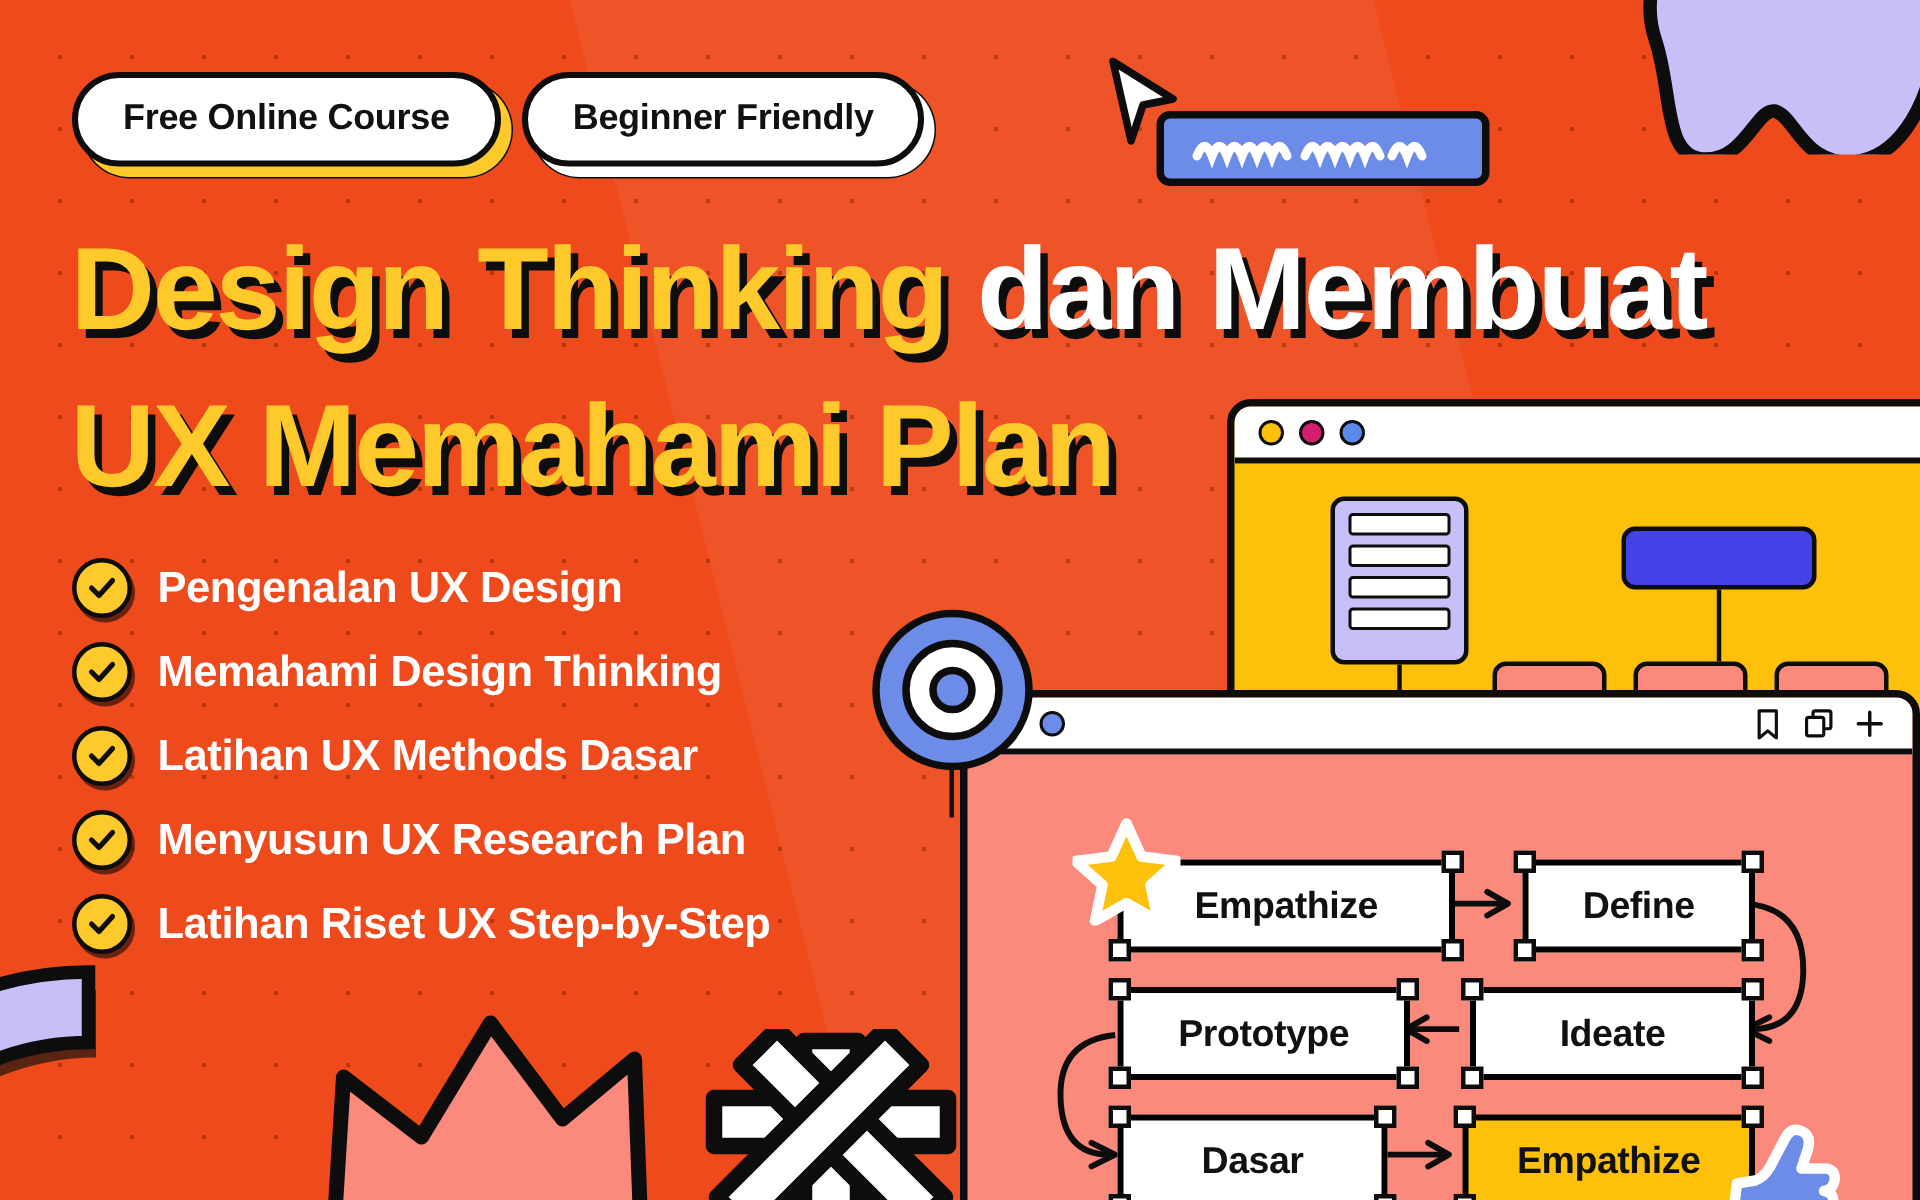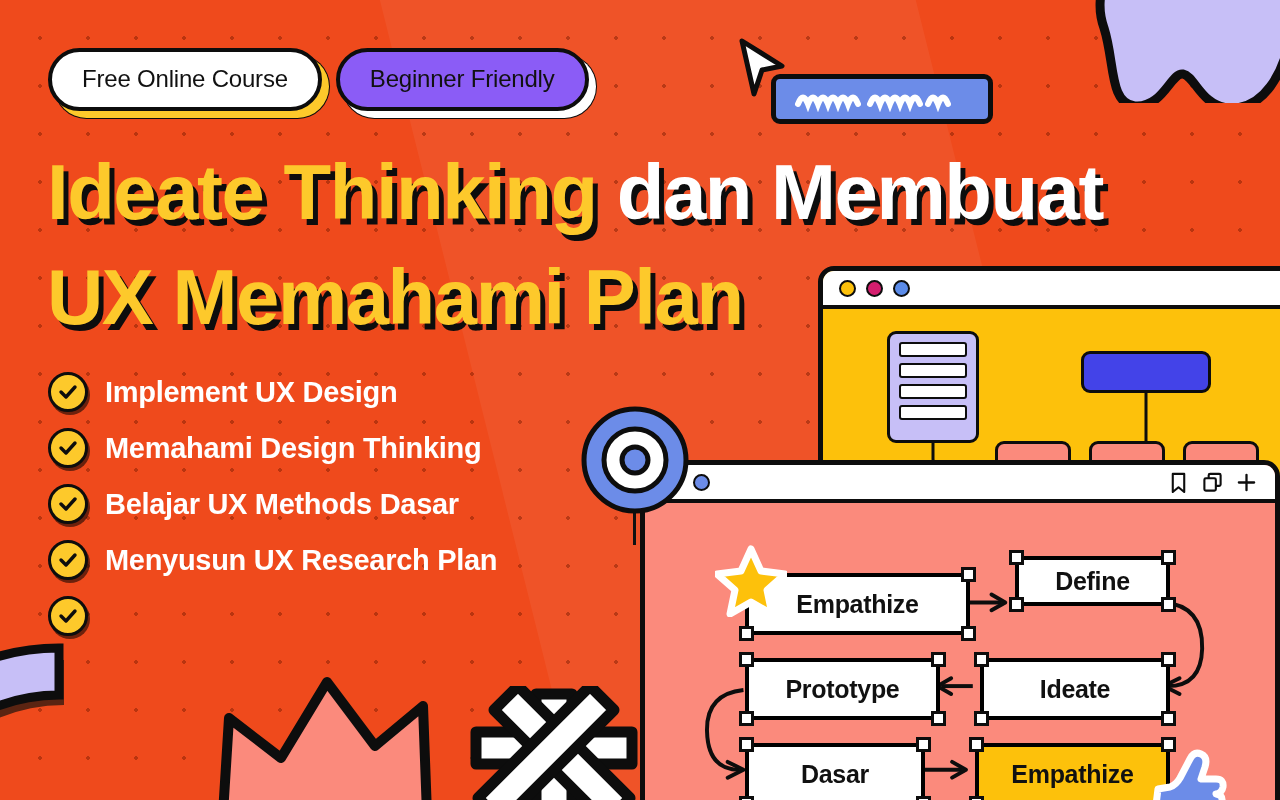--- a/index.html
+++ b/index.html
@@ -32,25 +32,25 @@
   #arc-bottomleft{ position:absolute; left:-96px; top:640px; width:330px; height:230px; z-index:2; }
   #crown-shape{ position:absolute; left:215px; top:672px; width:220px; height:140px; z-index:2; }
   #asterisk-shape{ position:absolute; left:468px; top:686px; width:172px; height:125px; z-index:6; }
   #target-badge{ position:absolute; left:580px; top:405px; width:110px; height:110px; z-index:9; }
   #target-stem{ position:absolute; left:633px; top:505px; width:3px; height:40px; background:#111; z-index:5; }
 
   
   .badge-row{ position:absolute; top:48px; left:48px; display:flex; gap:14px; z-index:10; }
   .badge{
     position:relative; border:4px solid #0d0d0d; border-radius:40px;
-    padding:13px 30px 14px; font-size:24px; font-weight:400; color:#111;
+    padding:13px 30px 14px; font-size:24px; font-weight:700; color:#111;
     letter-spacing:-.2px; white-space:nowrap;
   }
   .badge.white{ background:#fff; box-shadow:7px 7px 0 #FDC92B, 7px 7px 0 1px #0d0d0d; }
-  .badge.yellow{ background:#8b5cf6; box-shadow:7px 7px 0 #fff, 7px 7px 0 1px #0d0d0d; }
+  .badge.yellow{ background:#ffffff; box-shadow:7px 7px 0 #fff, 7px 7px 0 1px #0d0d0d; }
 
   
   #cursor-arrow{ position:absolute; left:738px; top:38px; width:48px; height:62px; z-index:11; }
   #scribble-banner{
     position:absolute; left:771px; top:74px; width:222px; height:50px;
     background:#6C8CE8; border:5px solid #0d0d0d; border-radius:9px; z-index:10;
     display:flex; align-items:center; justify-content:center;
   }
   #scribble-banner svg{ width:180px; height:26px; }
 
@@ -118,21 +118,21 @@
     position:absolute; background:#fff; border:4px solid #000000;
     display:flex; align-items:center; justify-content:center;
     font-size:25px; font-weight:700; color:#111; letter-spacing:-.3px;
   }
   .fnode.hl{ background:#FDC10B; }
   .fnode .hnd{ position:absolute; width:15px; height:15px; background:#fff; border:3px solid #0d0d0d; }
   .hnd.tl{ left:-10px; top:-10px; } .hnd.tr{ right:-10px; top:-10px; }
   .hnd.bl{ left:-10px; bottom:-10px; } .hnd.br{ right:-10px; bottom:-10px; }
 
   #n-empathize{ left:100px; top:70px; width:225px; height:62px; }
-  #n-define{   left:370px; top:53px; width:155px; height:50px; }
+  #n-define{   left:370px; top:70px; width:155px; height:62px; }
   #n-prototype{left:100px; top:155px; width:195px; height:62px; }
   #n-ideate{   left:335px; top:155px; width:190px; height:62px; }
   #n-test{     left:100px; top:240px; width:180px; height:62px; }
   #n-implement{left:330px; top:240px; width:195px; height:62px; }
 
   #flow-arrows{ position:absolute; inset:0; pointer-events:none; }
 
   #star-sticker{ position:absolute; left:70px; top:42px; width:72px; height:72px; z-index:3; }
   #thumb-sticker{ position:absolute; left:505px; top:242px; width:78px; height:80px; z-index:3; }
 </style>
@@ -186,64 +186,65 @@
 <div id="scribble-banner">
   <svg viewBox="0 0 180 26">
     <path d="M6 18 q5 -13 10 0 q5 -13 10 0 q5 -13 10 0 q5 -13 10 0 q5 -13 10 0 q5 -13 10 0
              M78 18 q5 -13 10 0 q5 -13 10 0 q5 -13 10 0 q5 -13 10 0 q5 -13 10 0
              M136 18 q5 -13 10 0 q5 -13 10 0" fill="none" stroke="#fff" stroke-width="6" stroke-linecap="round"></path>
   </svg>
 </div>
 
 <div id="headline">
   <div class="hl-line">
-    <span class="hl-yellow">Ideate Thinking</span><span class="hl-white"> dan Membuat</span>
+    <span class="hl-yellow">Design Thinking</span><span class="hl-white"> dan Membuat</span>
   </div>
   <div class="hl-line hl-yellow">UX Memahami Plan</div>
 </div>
 
 <div id="checklist">
   <div class="check-row">
     <span class="check-ic">
       <svg viewBox="0 0 22 22">
           <path d="M4 11 l5 5 l9 -10" fill="none" stroke="#0d0d0d" stroke-width="3.4" stroke-linecap="round" stroke-linejoin="round"></path>
         </svg>
     </span>
-    <span class="check-lbl">Implement UX Design</span>
+    <span class="check-lbl">Pengenalan UX Design</span>
   </div>
   <div class="check-row">
     <span class="check-ic">
       <svg viewBox="0 0 22 22">
           <path d="M4 11 l5 5 l9 -10" fill="none" stroke="#0d0d0d" stroke-width="3.4" stroke-linecap="round" stroke-linejoin="round"></path>
         </svg>
     </span>
     <span class="check-lbl">Memahami Design Thinking</span>
   </div>
   <div class="check-row">
     <span class="check-ic">
       <svg viewBox="0 0 22 22">
           <path d="M4 11 l5 5 l9 -10" fill="none" stroke="#0d0d0d" stroke-width="3.4" stroke-linecap="round" stroke-linejoin="round"></path>
         </svg>
     </span>
-    <span class="check-lbl">Belajar UX Methods Dasar</span>
+    <span class="check-lbl">Latihan UX Methods Dasar</span>
   </div>
   <div class="check-row">
     <span class="check-ic">
       <svg viewBox="0 0 22 22">
           <path d="M4 11 l5 5 l9 -10" fill="none" stroke="#0d0d0d" stroke-width="3.4" stroke-linecap="round" stroke-linejoin="round"></path>
         </svg>
     </span>
     <span class="check-lbl">Menyusun UX Research Plan</span>
   </div>
   <div class="check-row">
     <span class="check-ic">
       <svg viewBox="0 0 22 22">
           <path d="M4 11 l5 5 l9 -10" fill="none" stroke="#0d0d0d" stroke-width="3.4" stroke-linecap="round" stroke-linejoin="round"></path>
         </svg>
     </span>
+    <span class="check-lbl">Latihan Riset UX Step-by-Step</span>
   </div>
 </div>
 
 <div id="window-yellow">
   <div id="window-yellow-bar">
     <span class="tl-dot" style="background:#FDC10B"></span>
     <span class="tl-dot" style="background:#D41E6E"></span>
     <span class="tl-dot" style="background:#5B8BE8"></span>
   </div>
   <div id="wy-canvas">

